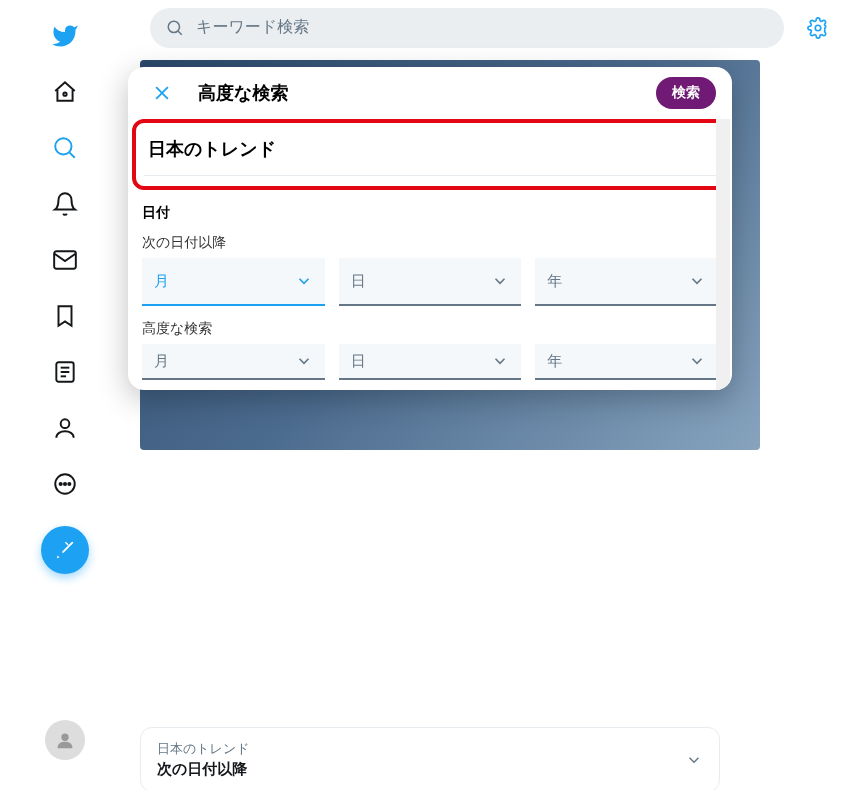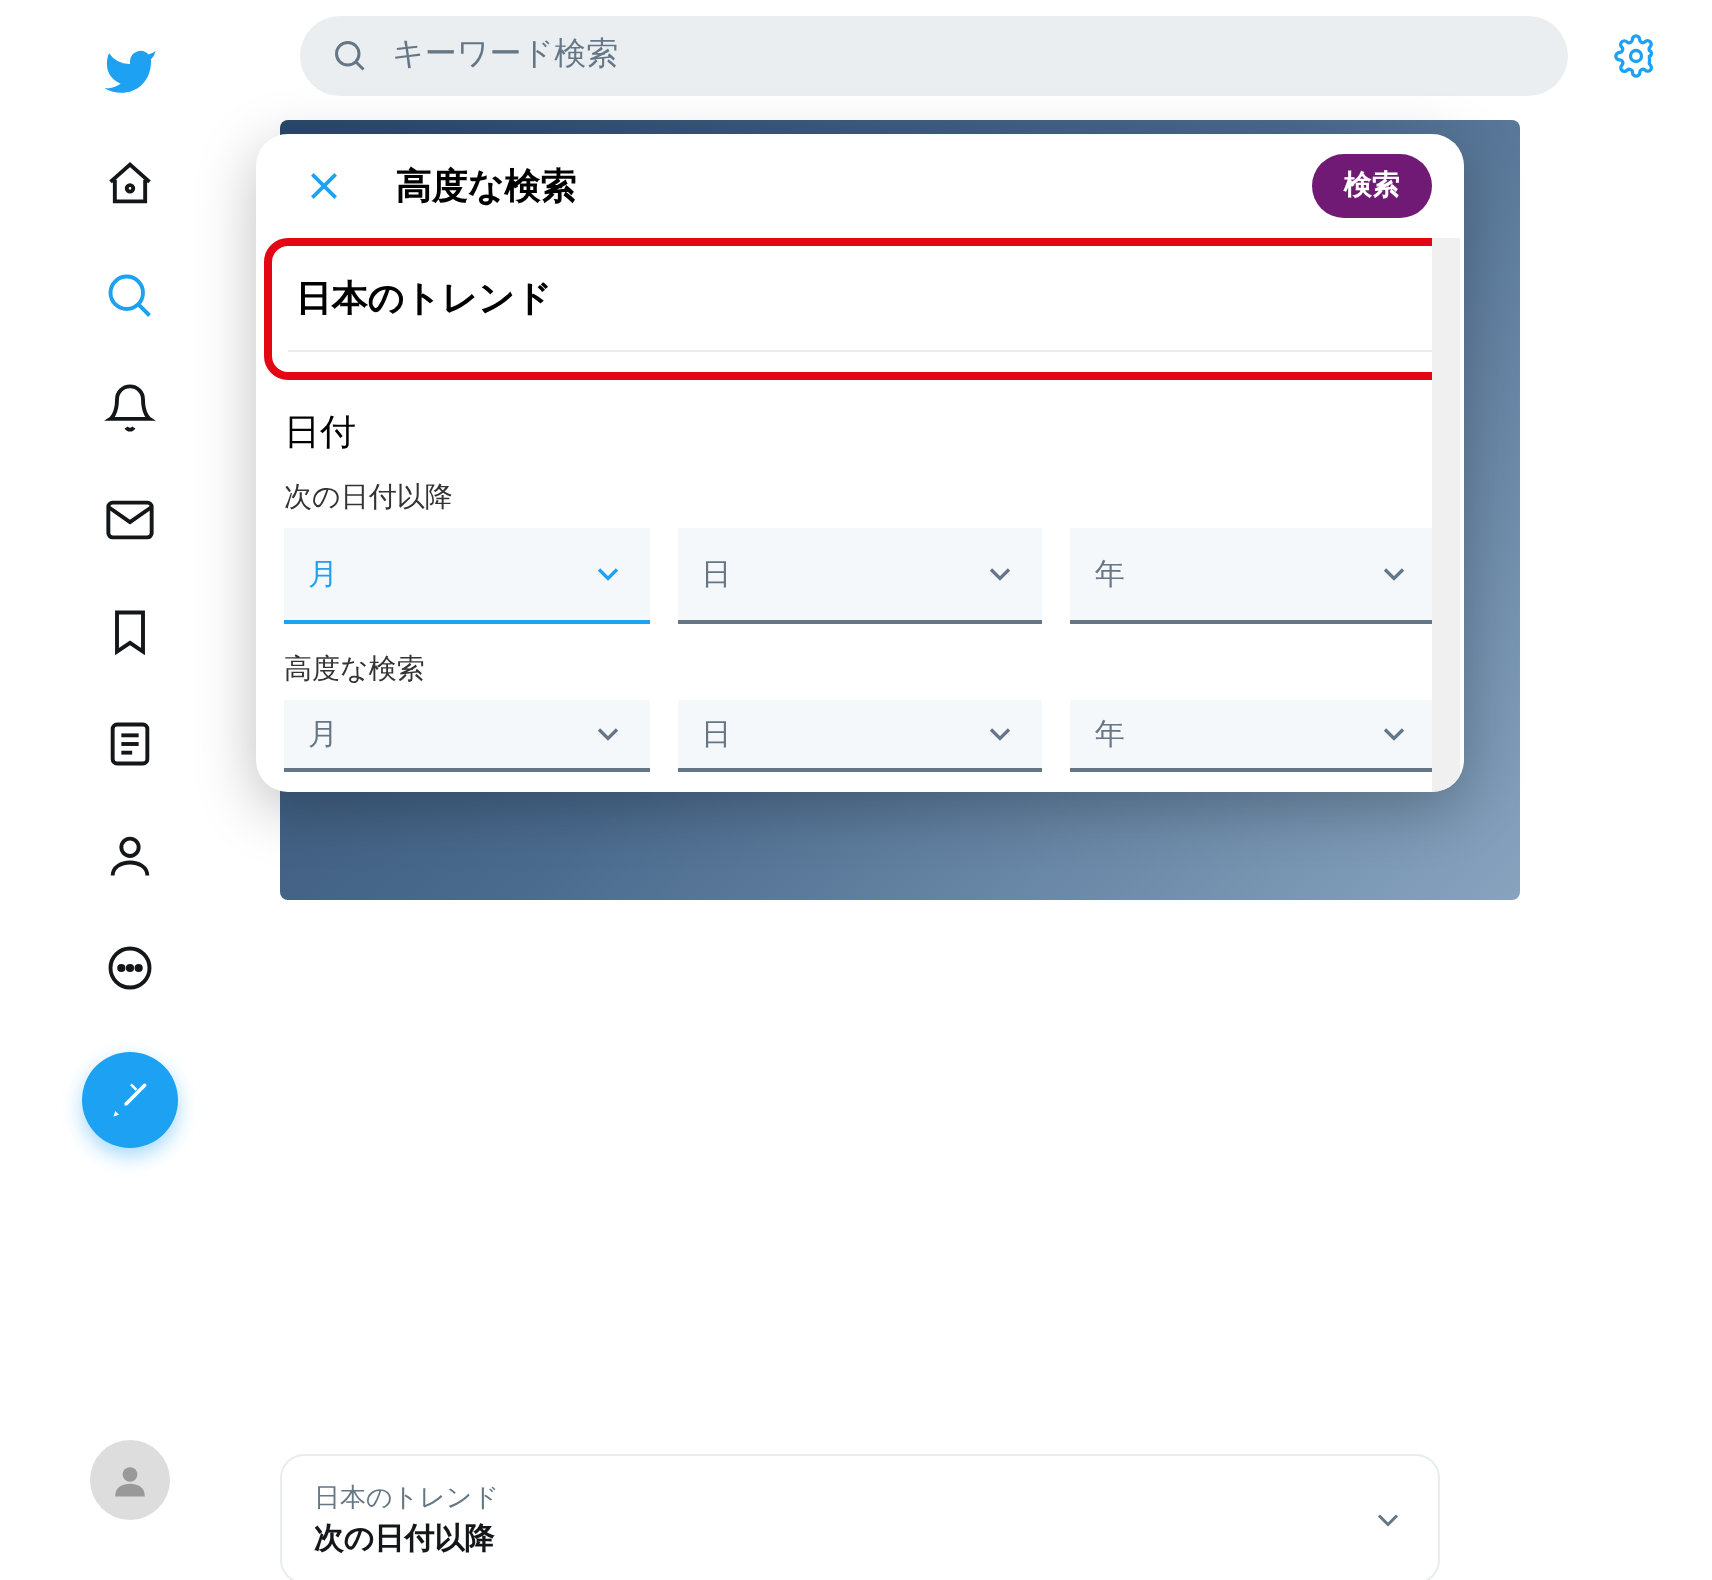--- a/index.html
+++ b/index.html
@@ -175,22 +175,22 @@
     .input-val::placeholder { color: #9aa9b6; }
     .hint {
       font-size: 13px;
       color: #657786;
       padding: 8px 8px 4px 8px;
     }
     .date-section {
       padding: 8px 14px 10px 14px;
     }
     .date-title {
-      font-weight: 400;
-      font-size: 18px;
+      font-weight: 700;
+      font-size: 14px;
       padding: 6px 0 12px 0;
     }
     .date-sublabel {
       font-size: 14px;
       color: #333;
       padding-bottom: 6px;
       font-family: Liberation Mono, monospace;
     }
     .date-row {
       display: flex;

